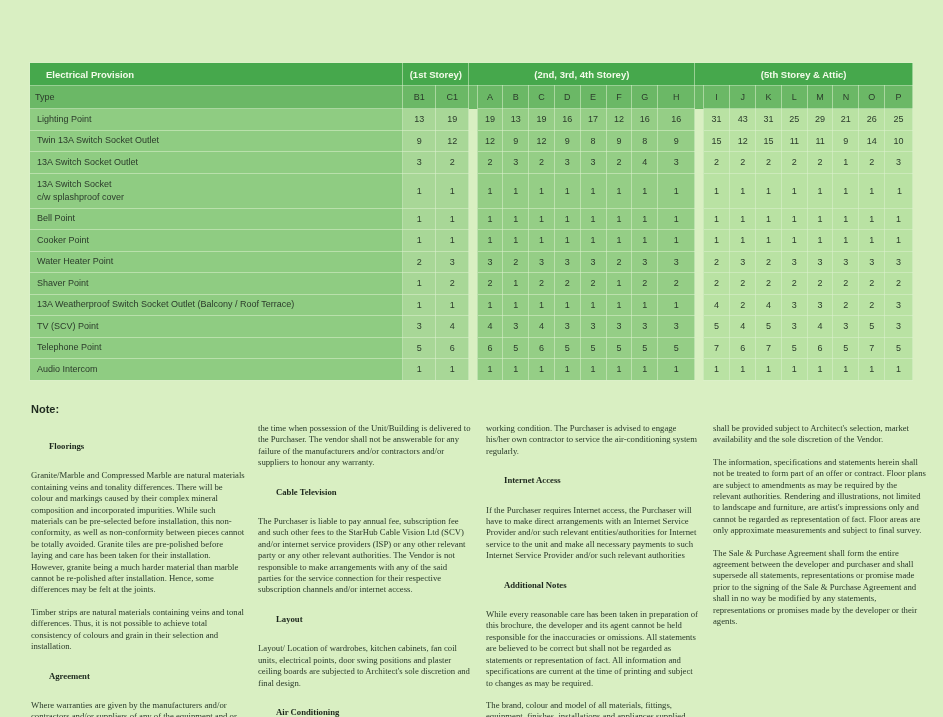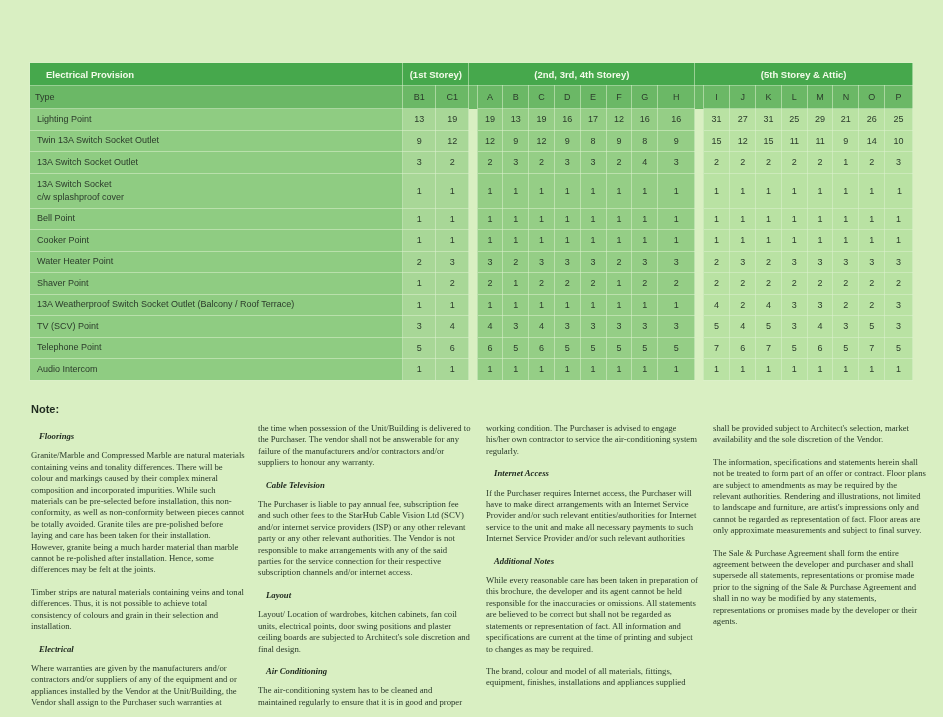--- a/index.html
+++ b/index.html
@@ -97,23 +97,22 @@
       font-size: 8.7px;
       line-height: 11.4px;
       color: #2a3a2a;
     }
     .note-col.c1 { left: 0; top: 20px; }
     .note-col.c2 { left: 227px; top: 20px; }
     .note-col.c3 { left: 455px; top: 20px; }
     .note-col.c4 { left: 682px; top: 20px; }
     .note-head {
       font-weight: bold;
-      margin: 8px;
+      margin: 18px;
       color: #1c261c;
-      font-style: italic;
     }
     .note-para {
       margin: 0 0 11px 0;
     }
   </style>
 </head>
 <body>
 
 <div class="table-wrap">
   <table class="elec">
@@ -182,21 +181,21 @@
           <td class="g2">19</td>
           <td class="g2">13</td>
           <td class="g2">19</td>
           <td class="g2">16</td>
           <td class="g2">17</td>
           <td class="g2">12</td>
           <td class="g2">16</td>
           <td class="g2">16</td>
           <td class="gap"></td>
           <td class="g3">31</td>
-          <td class="g3">27</td>
+          <td class="g3">43</td>
           <td class="g3">31</td>
           <td class="g3">25</td>
           <td class="g3">29</td>
           <td class="g3">21</td>
           <td class="g3">26</td>
           <td class="g3">25</td>
         </tr>
         <tr class="data">
           <td class="label">
             <div>Twin 13A Switch Socket Outlet</div>
@@ -477,21 +476,21 @@
   </table>
 </div>
 
 <div class="notes">
   <div class="notes-title">Note:</div>
 
   <div class="note-col c1">
     <p class="note-head">Floorings</p>
     <p class="note-para">Granite/Marble and Compressed Marble are natural materials containing veins and tonality differences. There will be colour and markings caused by their complex mineral composition and incorporated impurities. While such materials can be pre-selected before installation, this non-conformity, as well as non-conformity between pieces cannot be totally avoided.  Granite tiles are pre-polished before laying and care has been taken for their installation. However, granite being a much harder material than marble cannot be re-polished after installation.  Hence, some differences may be felt at the joints.</p>
     <p class="note-para">Timber strips are natural materials containing veins and tonal differences. Thus, it is not possible to achieve total consistency of colours and grain in their selection and installation.</p>
-    <p class="note-head">Electrical</p>
+    <p class="note-head">Agreement</p>
     <p class="note-para">Where warranties are given by the manufacturers and/or contractors and/or suppliers of any of the equipment and or appliances installed by the Vendor at the Unit/Building, the Vendor shall assign to the Purchaser such warranties at</p>
   </div>
 
   <div class="note-col c2">
     <p class="note-para">the time when possession of the Unit/Building is delivered to the Purchaser. The vendor shall not be answerable for any failure of the manufacturers and/or contractors and/or suppliers to honour any warranty.</p>
     <p class="note-head">Cable Television</p>
     <p class="note-para">The Purchaser is liable to pay annual fee, subscription fee and such other fees to the StarHub Cable Vision Ltd (SCV) and/or internet service providers (ISP) or any other relevant party or any other relevant authorities.  The Vendor is not responsible to make arrangements with any of the said parties for the service connection for their respective subscription channels and/or internet access.</p>
     <p class="note-head">Layout</p>
     <p class="note-para">Layout/ Location of wardrobes, kitchen cabinets, fan coil units, electrical points, door swing positions and plaster ceiling boards are subjected to Architect's sole discretion and final design.</p>
     <p class="note-head">Air Conditioning</p>

